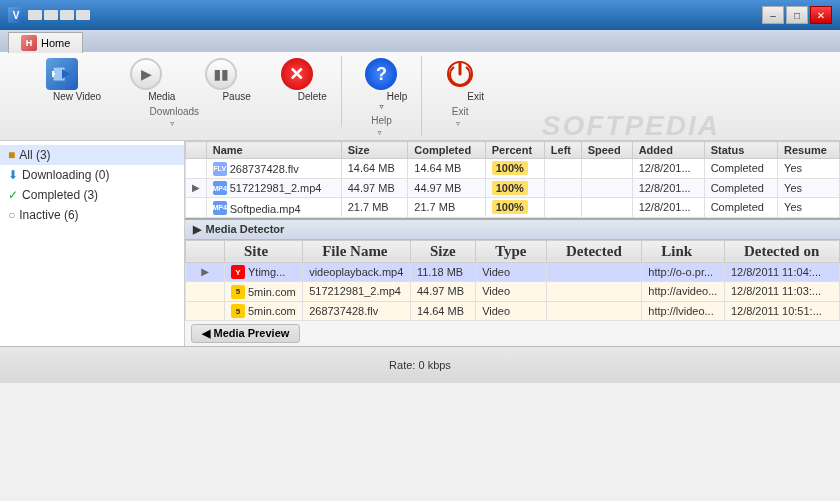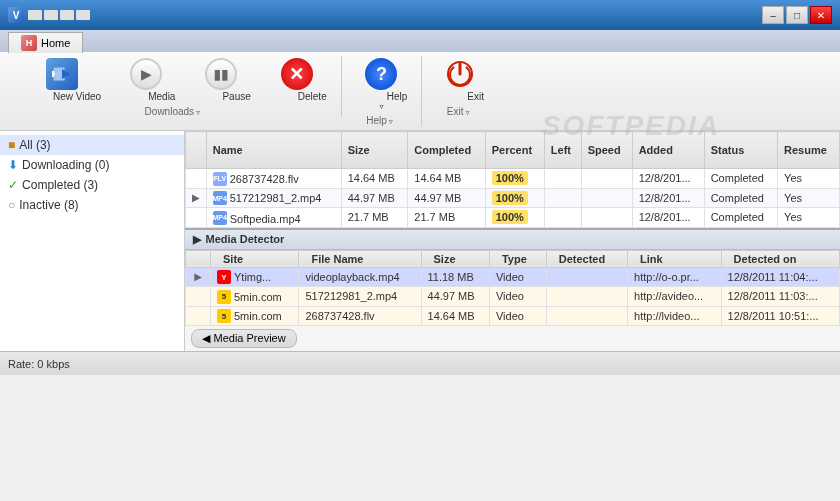--- a/index.html
+++ b/index.html
@@ -84,20 +84,21 @@
       padding: 0 8px;
     }
     .ribbon-group-buttons { display: flex; gap: 4px; align-items: center; }
     .ribbon-group-label {
       font-size: 10px;
       color: #666;
       margin-top: 2px;
       display: flex;
       align-items: center;
       gap: 2px;
+      flex-direction: column;
     }
     .ribbon-group-label-text { font-size: 10px; }
     .group-arrow {
       width: 8px; height: 8px;
       font-size: 8px;
       color: #666;
     }
 
     .ribbon-btn {
       display: flex;
@@ -208,21 +209,21 @@
       flex: 1;
       overflow: auto;
     }
     table {
       width: 100%;
       border-collapse: collapse;
     }
     th {
       background: linear-gradient(to bottom, #f0f0f0, #e0e0e0);
       border: 1px solid #ccc;
-      padding: 12px 6px;
+      padding: 2px 6px;
       font-size: 11px;
       font-weight: bold;
       color: #333;
       text-align: left;
       white-space: nowrap;
     }
     td {
       border: 1px solid #e0e0e0;
       padding: 2px 6px;
       font-size: 11px;
@@ -256,52 +257,54 @@
       align-items: center;
       gap: 4px;
       border-bottom: 1px solid #bbb;
     }
 
     .md-table {
       width: 100%;
     }
     .md-table th {
       background: linear-gradient(to bottom, #f0f0f0, #e0e0e0);
-      font-size: 11px;
-      padding: 2px 12px;
+      font-size: 15px;
+      padding: 2px 19px;
+      font-family: Liberation Serif, serif;
     }
     .md-table td {
       font-size: 11px;
       padding: 2px 6px;
     }
     tr.md-selected td { background: #d0d8ff; }
     tr.md-row2 td { background: #fff8e8; }
     tr.md-row3 td { background: #fff8e8; }
 
     .media-preview-btn {
       background: linear-gradient(to bottom, #e8e8e8, #d8d8d8);
       border: 1px solid #bbb;
-      border-radius: 8px;
+      border-radius: 3px;
       padding: 2px 10px;
       font-size: 11px;
       cursor: pointer;
       margin: 3px 6px;
       display: inline-block;
+      font-weight: bold;
     }
 
     
     .status-bar {
       background: linear-gradient(to bottom, #e8e8e8, #d8d8d8);
       border-top: 1px solid #bbb;
       padding: 2px 8px;
       font-size: 11px;
       color: #333;
       display: flex;
-      justify-content: flex-start;
-      height: 24px;
+      justify-content: center;
+      height: 37px;
       align-items: center;
     }
 
     
     .icon-dl { color: #2288cc; }
     .icon-check { color: #22aa22; }
     .icon-all { color: #cc8800; }
     .icon-inactive { color: #888; }
 
     .content-split {
@@ -423,21 +426,21 @@
     <div class="sidebar-item">
       <span class="sidebar-icon icon-dl">⬇</span>
       <span class="sidebar-label">Downloading (0)</span>
     </div>
     <div class="sidebar-item">
       <span class="sidebar-icon icon-check">✓</span>
       <span class="sidebar-label">Completed (3)</span>
     </div>
     <div class="sidebar-item">
       <span class="sidebar-icon icon-inactive">○</span>
-      <span class="sidebar-label">Inactive (8)</span>
+      <span class="sidebar-label">Inactive (6)</span>
     </div>
   </div>
 
   <div class="content-area">
 
     <div class="downloads-table">
       <table>
         <thead>
           <tr>
             <th style="width:14px;"></th>

